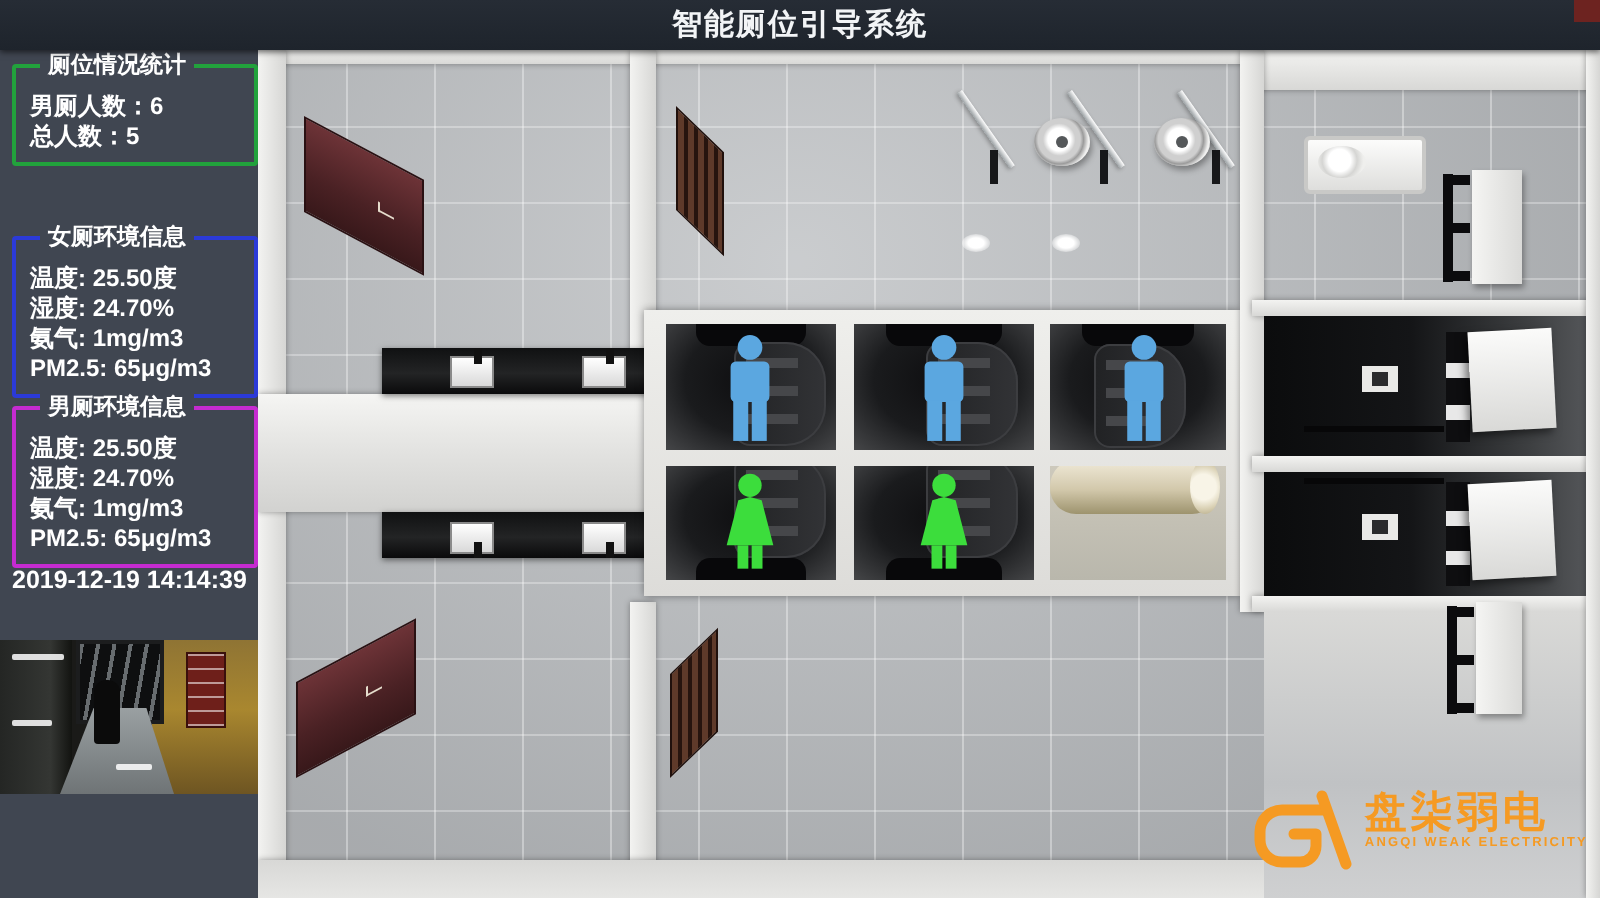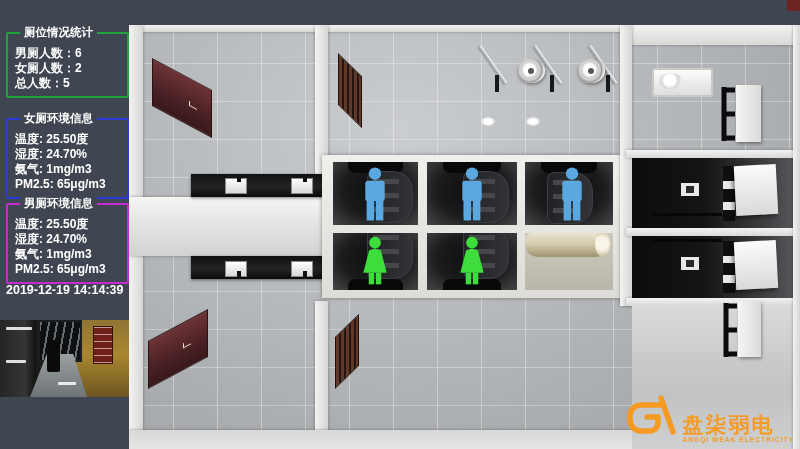--- a/index.html
+++ b/index.html
@@ -88,38 +88,40 @@
       background:radial-gradient(circle at 45% 45%,#fff 0 35%,#d5d5d3 55%,#efefed 75%);}
   .rad-panel{background:linear-gradient(90deg,#f5f5f3,#dadad8);box-shadow:1px 2px 3px rgba(0,0,0,.35);}
 
   .cabinet{position:absolute;background:linear-gradient(180deg,#fbfbfa,#d9d9d7);transform:rotate(-3deg);box-shadow:-2px 2px 4px rgba(0,0,0,.5);}
   .cab-frame{position:absolute;width:12px;background:linear-gradient(180deg,#0e0e10 0 28%,#e8e8e8 28% 42%,#0e0e10 42% 66%,#e8e8e8 66% 80%,#0e0e10 80%);}
   .cistern{position:absolute;width:18px;height:13px;background:#e9e9e7;}
   .cistern::after{content:"";position:absolute;left:5px;top:3px;width:8px;height:7px;background:#2a2b2d;}
   .pipe{position:absolute;height:3px;background:#070708;}
 
   
-  .logo{position:absolute;right:6px;bottom:6px;display:flex;align-items:flex-end;z-index:15;}
+  .logo{position:absolute;right:6px;bottom:6px;display:flex;align-items:flex-start;z-index:15;}
   .logo-text{display:flex;flex-direction:column;margin-left:4px;}
   .logo-name{font-size:21px;font-weight:700;color:#f59a23;letter-spacing:2px;line-height:23px;white-space:nowrap;}
   .logo-sub{font-size:6.5px;font-weight:700;color:#f59a23;letter-spacing:1.1px;white-space:nowrap;}
 </style>
 </head>
 <body>
 
 <div class="app">
 
+  <header class="abs titlebar">
+    <h1>智能厕位引导系统</h1>
+  </header>
   <div class="abs corner-patch"></div>
 
   <aside class="abs sidebar">
 
     <section class="panel p-green">
       <div class="legend">厕位情况统计</div>
       <div class="line">男厕人数：6</div>
-      <div class="line">女厕人数：2</div>
       <div class="line">总人数：5</div>
     </section>
 
     <section class="panel p-blue">
       <div class="legend">女厕环境信息</div>
       <div class="line">温度: 25.50度</div>
       <div class="line">湿度: 24.70%</div>
       <div class="line">氨气: 1mg/m3</div>
       <div class="line">PM2.5: 65μg/m3</div>
     </section>

